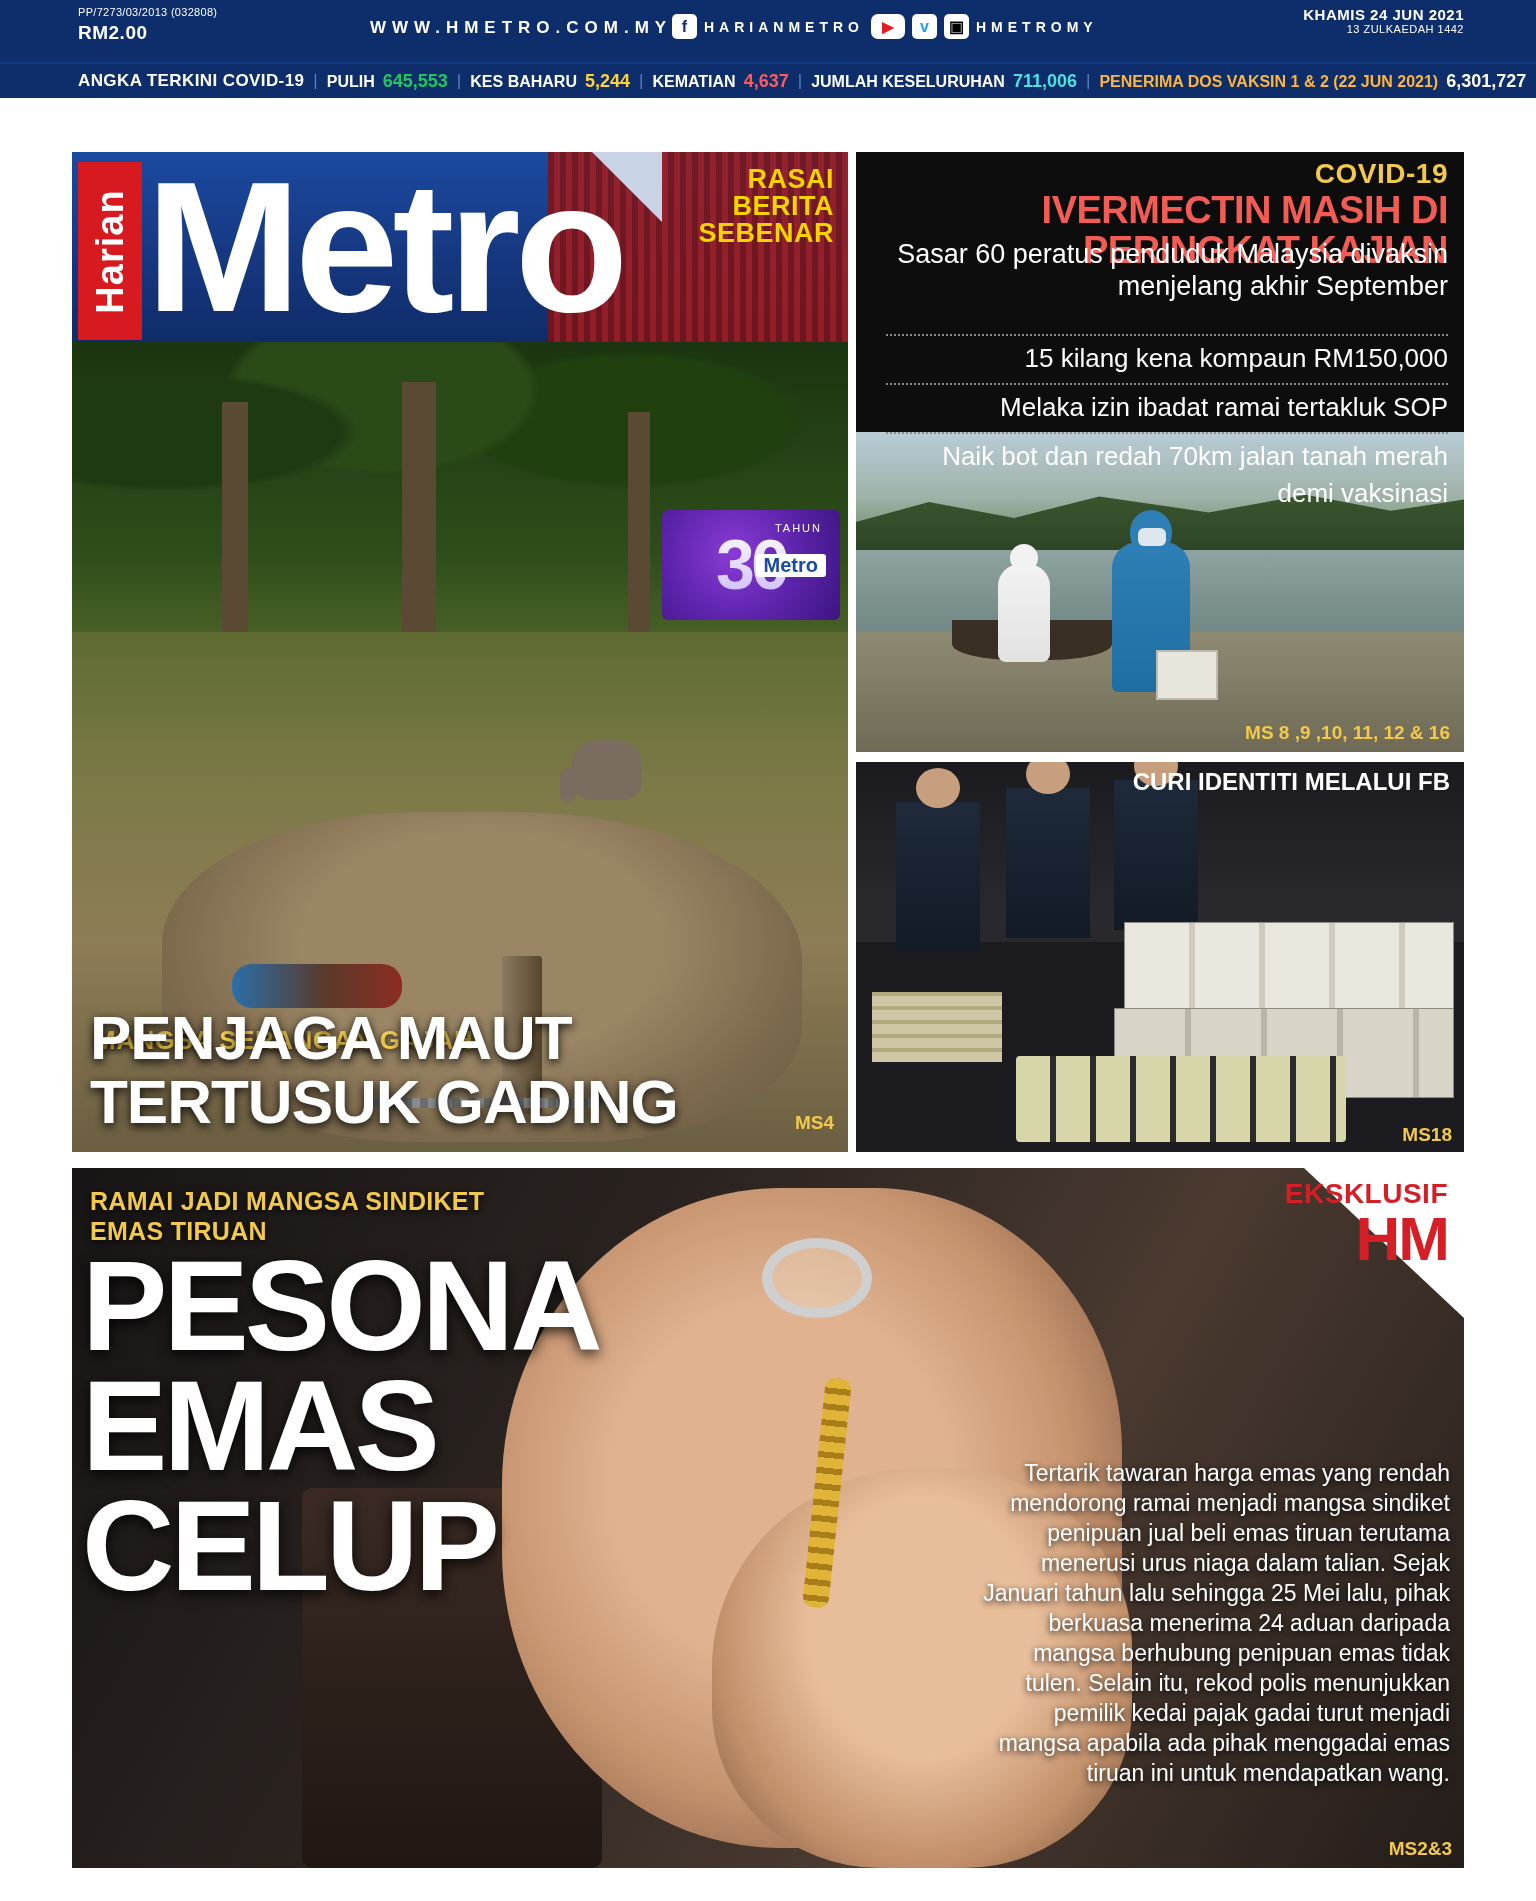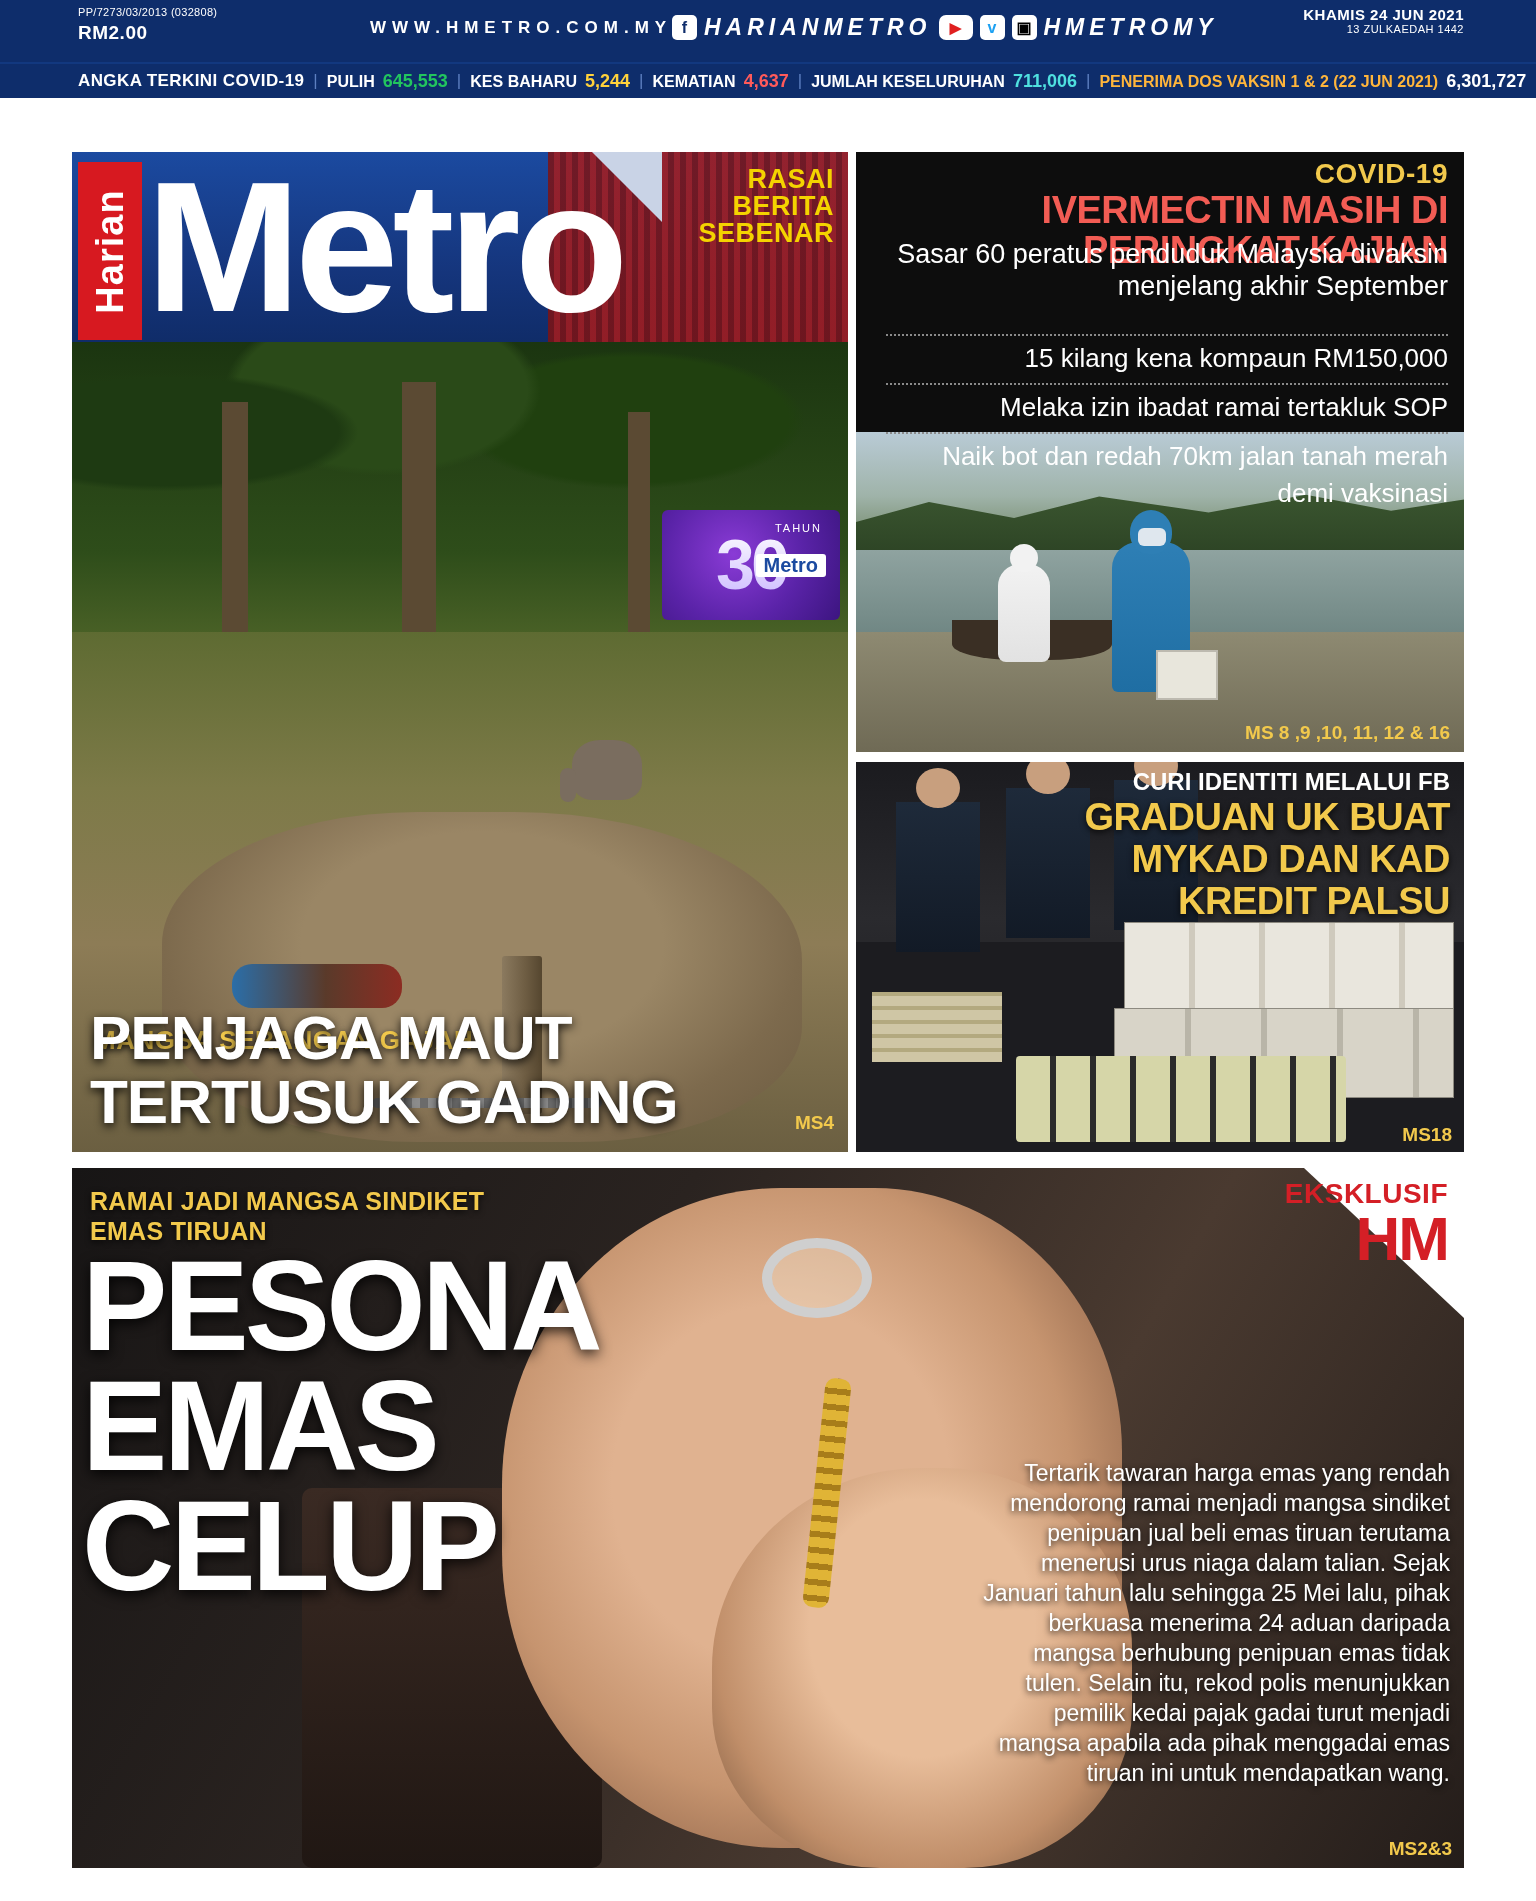--- a/index.html
+++ b/index.html
@@ -29,21 +29,21 @@
     position: absolute; left: 370px; top: 18px;
     font-size: 17px; letter-spacing: 6px; font-weight: bold;
   }
   .socials { position: absolute; left: 672px; top: 14px; display:flex; align-items:center; gap:7px; }
   .sq { display:inline-flex; align-items:center; justify-content:center;
         width: 25px; height: 25px; border-radius:5px; background:#fff; color:#0e2d6b;
         font-size: 16px; font-weight: bold; }
   .sq.yt { width: 34px; background:#fff; color:#e02020; border-radius:7px; font-size:15px;}
   .sq.tw { background:#fff; color:#1da1f2; }
   .sq.ig { background:#fff; color:#000; }
-  .socials .txt { font-size:23px; letter-spacing:5px; font-weight:bold;font-style:italic; }
+  .socials .txt { font-size:14px; letter-spacing:5px; font-weight:bold; }
   .topstrip .dateblk { position:absolute; right: 72px; top: 6px; text-align: right; }
   .topstrip .dateblk .d1 { font-size: 15px; font-weight: bold; letter-spacing:.5px;}
   .topstrip .dateblk .d2 { font-size: 11px; letter-spacing:.5px; }
 
   
   .covidbar {
     position: absolute; left:0; top: 62px; width: 1536px; height: 36px;
     background: #0e2d6b; color: #ffffff; border-top: 2px solid #12387f;
     display:flex; align-items:center;
   }
@@ -361,21 +361,20 @@
   <div class="rpanel2">
     <div class="rp2-table"></div>
     <div class="rp2-cop" style="left: 40px;"></div>
     <div class="rp2-cop" style="left: 150px; top:26px;"></div>
     <div class="rp2-cop" style="left: 258px; top:18px;"></div>
     <div class="rp2-boxes"></div>
     <div class="rp2-boxes2"></div>
     <div class="rp2-cash"></div>
     <div class="rp2-phones"></div>
     <div class="rp2-kick">CURI IDENTITI MELALUI FB</div>
-    <div class="rp2-head">GRADUAN UK BUAT MYKAD DAN KAD KREDIT PALSU</div>
     <div class="rp2-credit">MS18</div>
   </div>
 
   <div class="feature">
     <div class="f-sleeve"></div>
     <div class="f-hand"></div>
     <div class="f-hand2"></div>
     <div class="f-loupe"></div>
     <div class="f-chain"></div>
 

